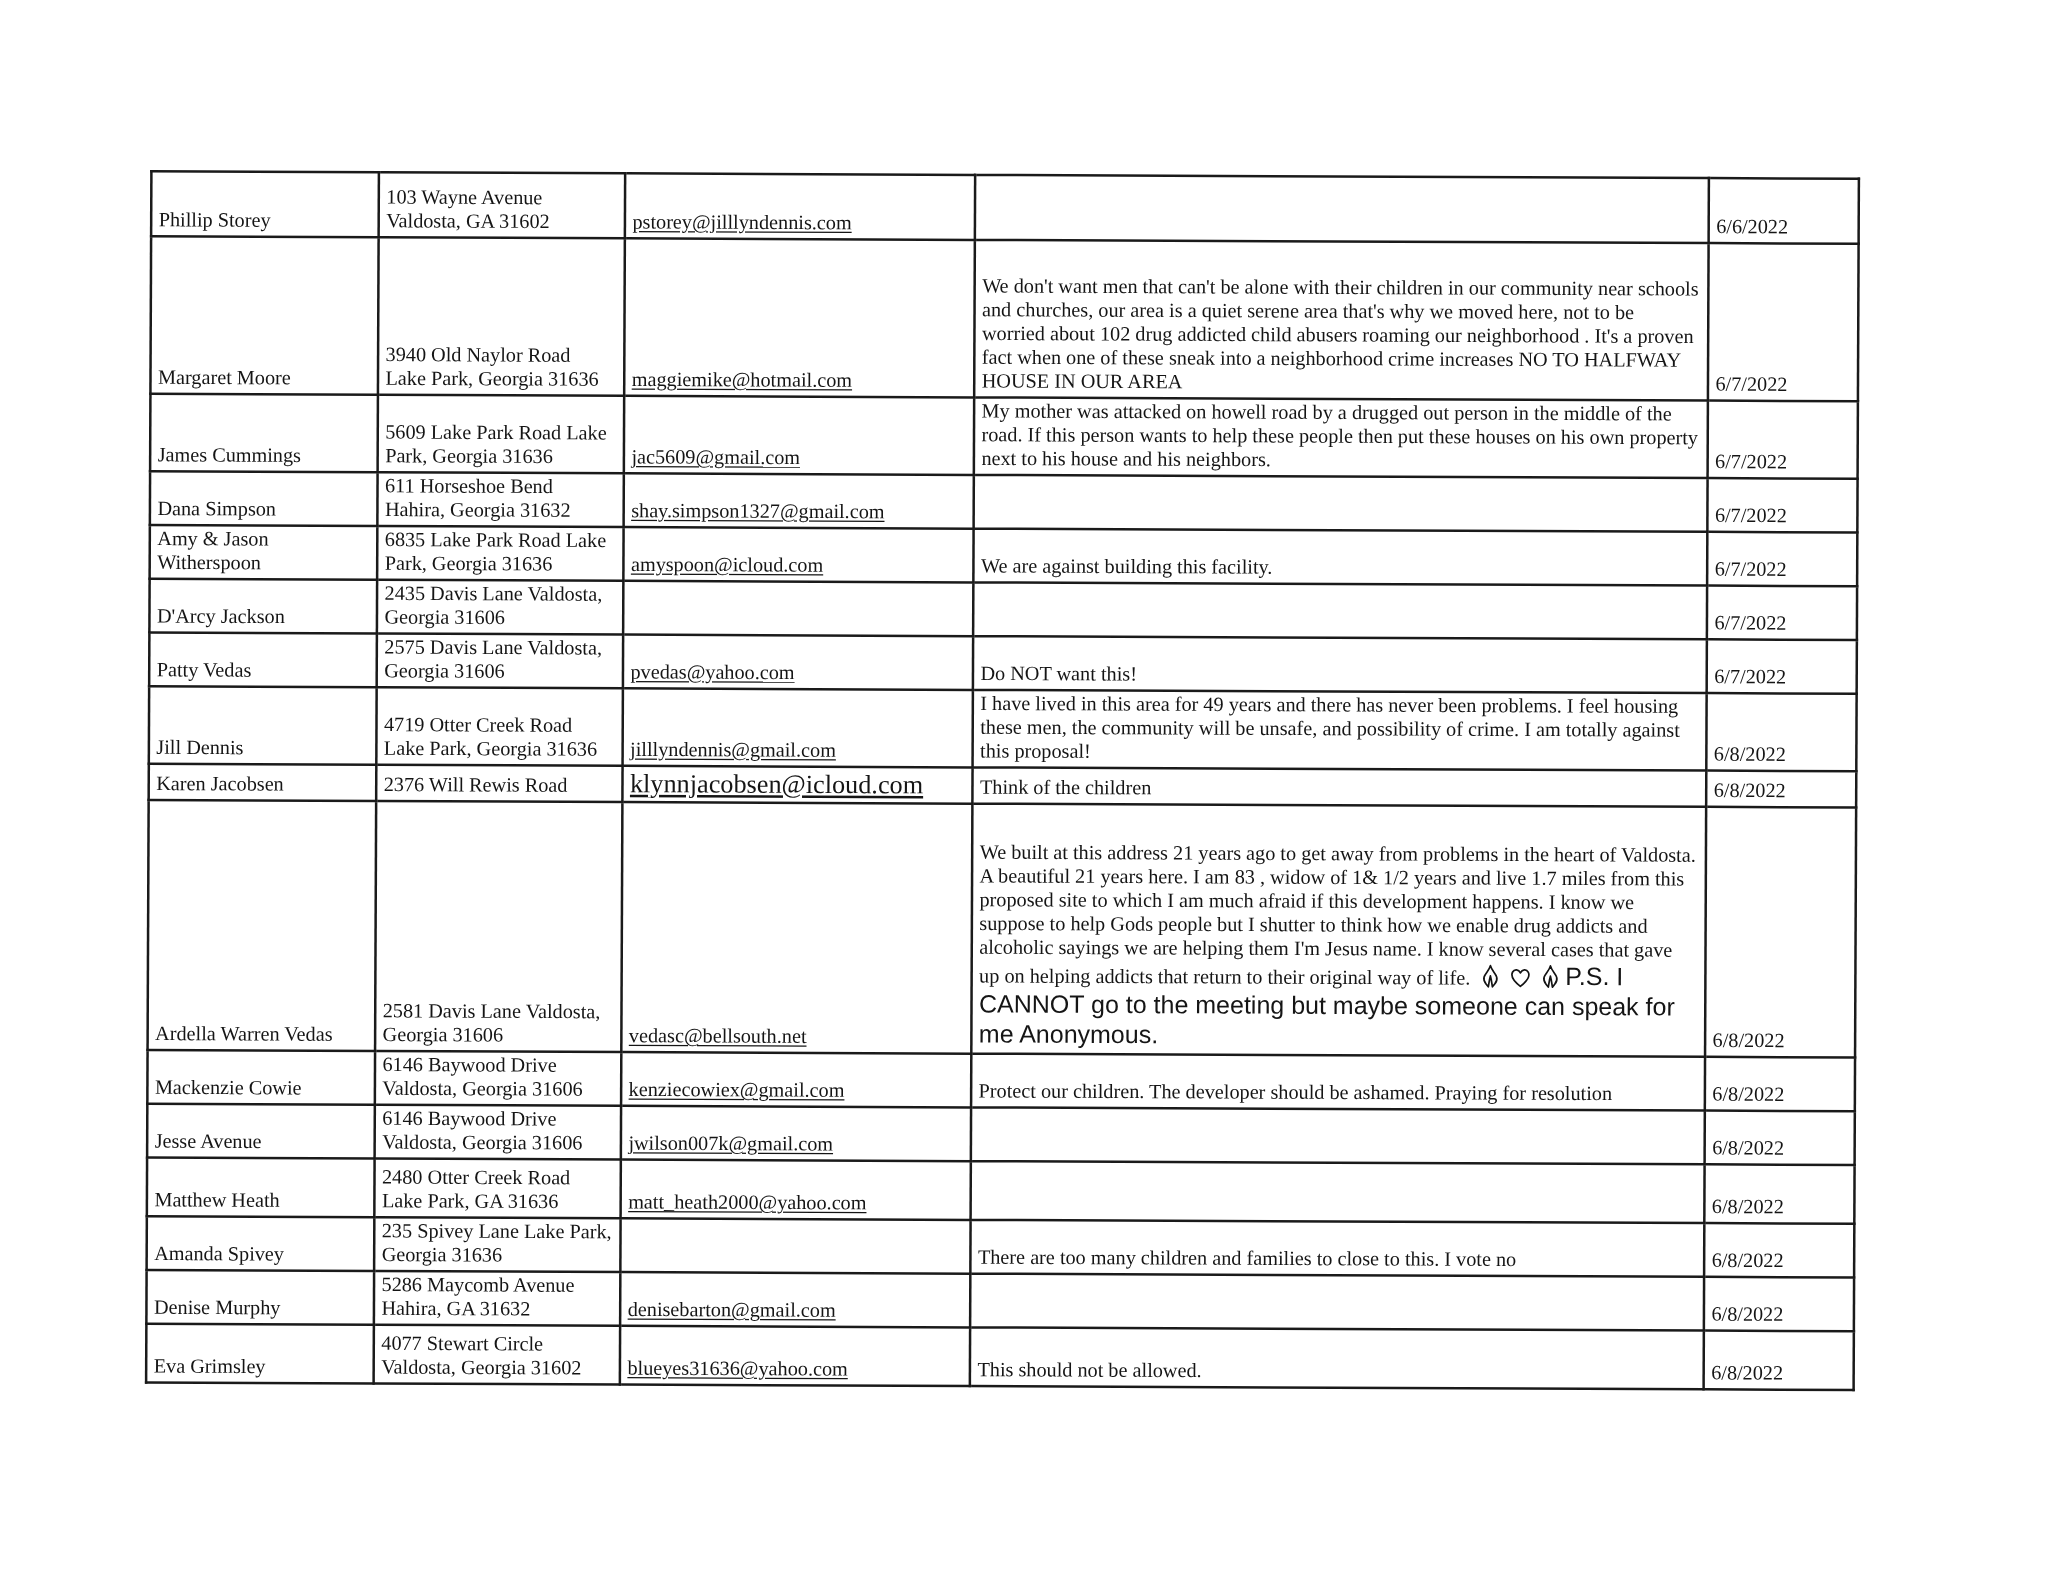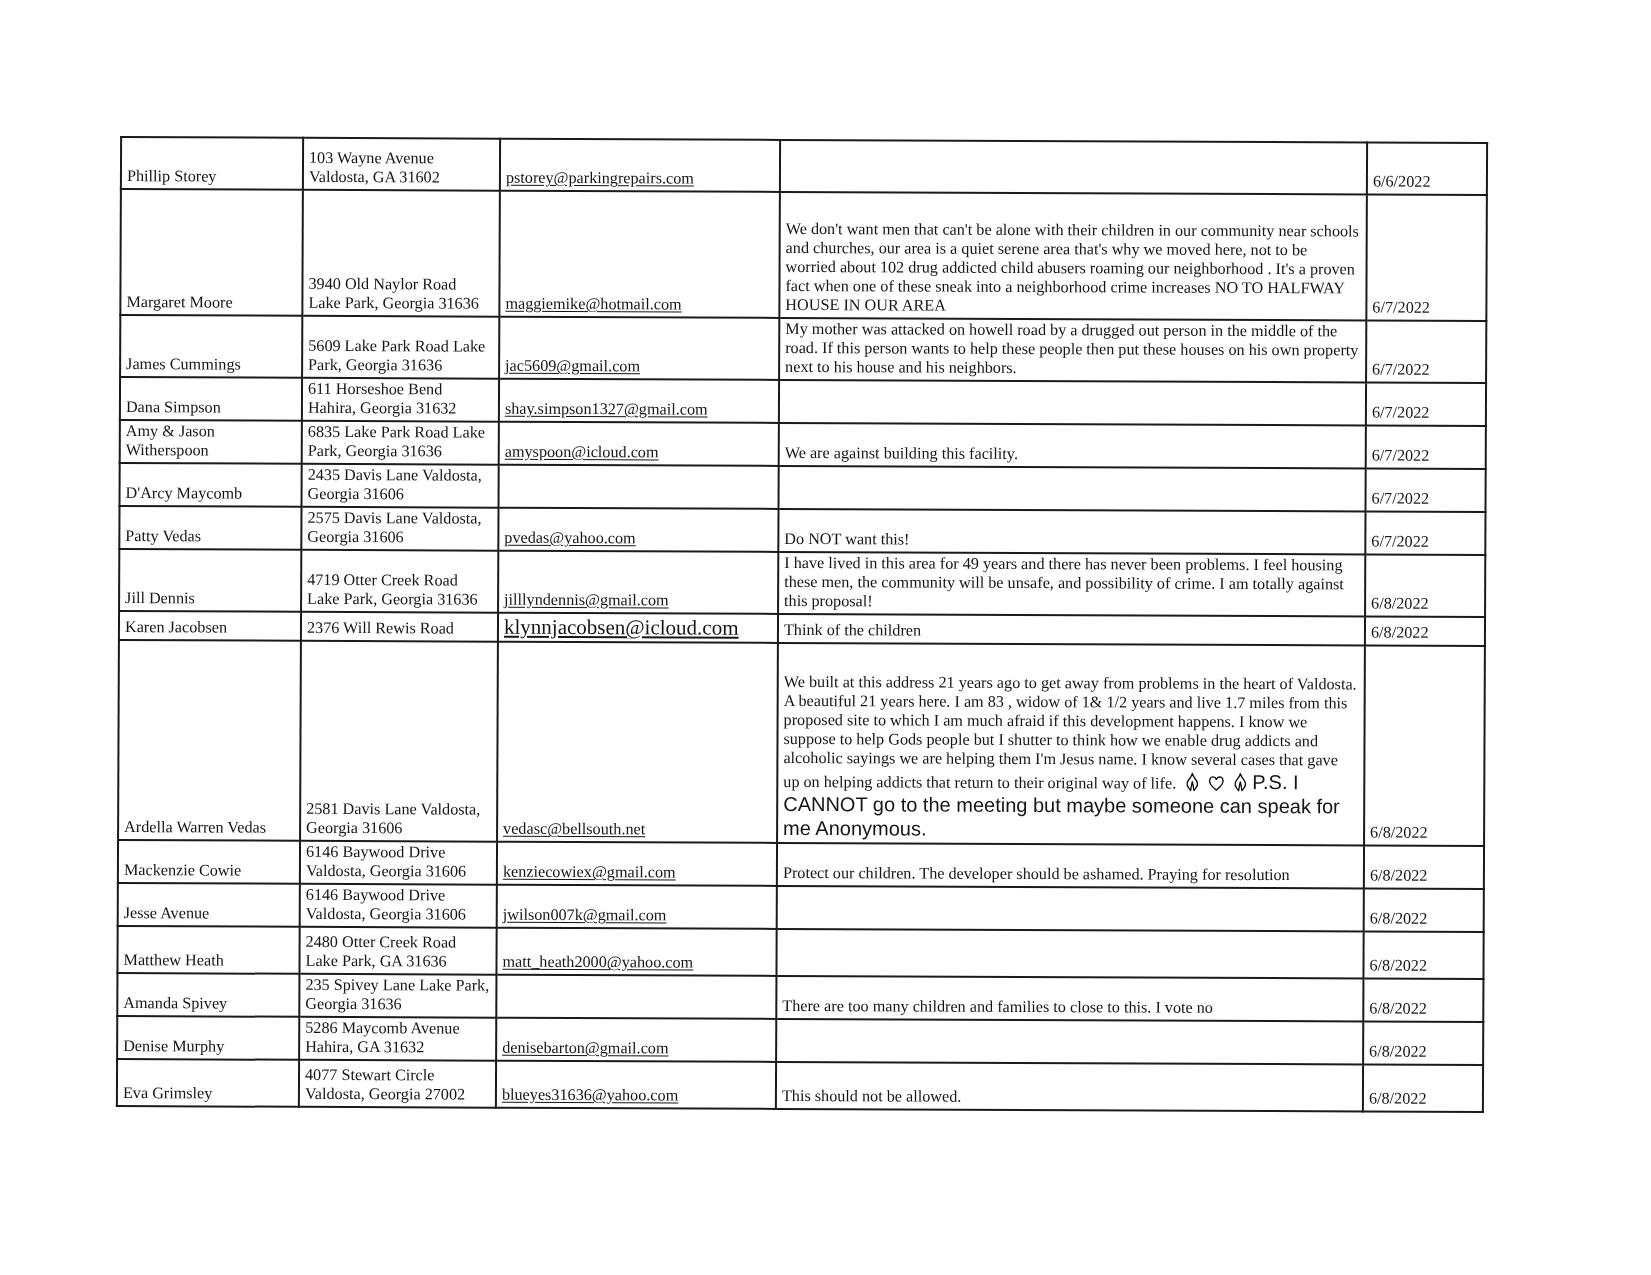--- a/index.html
+++ b/index.html
@@ -87,21 +87,21 @@
       <col class="c-name">
         <col class="c-addr">
         <col class="c-email">
         <col class="c-comment">
         <col class="c-date">
     </colgroup>
     <tbody>
       <tr>
         <td>Phillip Storey</td>
         <td>103 Wayne Avenue Valdosta, GA 31602</td>
-        <td><span class="email">pstorey@parkingrepairs.com</span></td>
+        <td><span class="email">pstorey@jilllyndennis.com</span></td>
         <td></td>
         <td class="date-cell">6/6/2022</td>
       </tr>
       <tr>
         <td>Margaret Moore</td>
         <td>3940 Old Naylor Road Lake Park, Georgia 31636</td>
         <td><span class="email">maggiemike@hotmail.com</span></td>
         <td>We don't want men that can't be alone with their children in our community near schools and churches, our area is a quiet serene area that's why we moved here, not to be worried about 102 drug addicted child abusers roaming our neighborhood . It's a proven fact when one of these sneak into a neighborhood crime increases NO TO HALFWAY HOUSE IN OUR AREA</td>
         <td class="date-cell">6/7/2022</td>
       </tr>
@@ -120,21 +120,21 @@
         <td class="date-cell">6/7/2022</td>
       </tr>
       <tr>
         <td>Amy &amp; Jason Witherspoon</td>
         <td>6835 Lake Park Road Lake Park, Georgia 31636</td>
         <td><span class="email">amyspoon@icloud.com</span></td>
         <td>We are against building this facility.</td>
         <td class="date-cell">6/7/2022</td>
       </tr>
       <tr>
-        <td>D'Arcy Maycomb</td>
+        <td>D'Arcy Jackson</td>
         <td>2435 Davis Lane Valdosta, Georgia 31606</td>
         <td><span class="email"></span></td>
         <td></td>
         <td class="date-cell">6/7/2022</td>
       </tr>
       <tr>
         <td>Patty Vedas</td>
         <td>2575 Davis Lane Valdosta, Georgia 31606</td>
         <td><span class="email">pvedas@yahoo.com</span></td>
         <td>Do NOT want this!</td>
@@ -199,20 +199,20 @@
       </tr>
       <tr>
         <td>Denise Murphy</td>
         <td>5286 Maycomb Avenue Hahira, GA 31632</td>
         <td><span class="email">denisebarton@gmail.com</span></td>
         <td></td>
         <td class="date-cell">6/8/2022</td>
       </tr>
       <tr>
         <td>Eva Grimsley</td>
-        <td>4077 Stewart Circle Valdosta, Georgia 27002</td>
+        <td>4077 Stewart Circle Valdosta, Georgia 31602</td>
         <td><span class="email">blueyes31636@yahoo.com</span></td>
         <td>This should not be allowed.</td>
         <td class="date-cell">6/8/2022</td>
       </tr>
     </tbody>
   </table>
 </div>
 
 </body></html>

